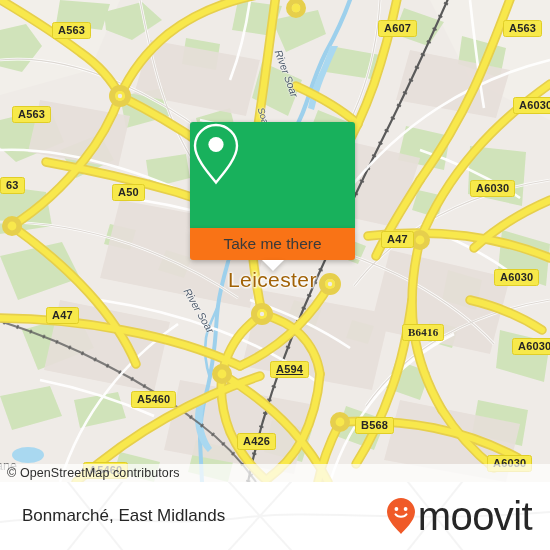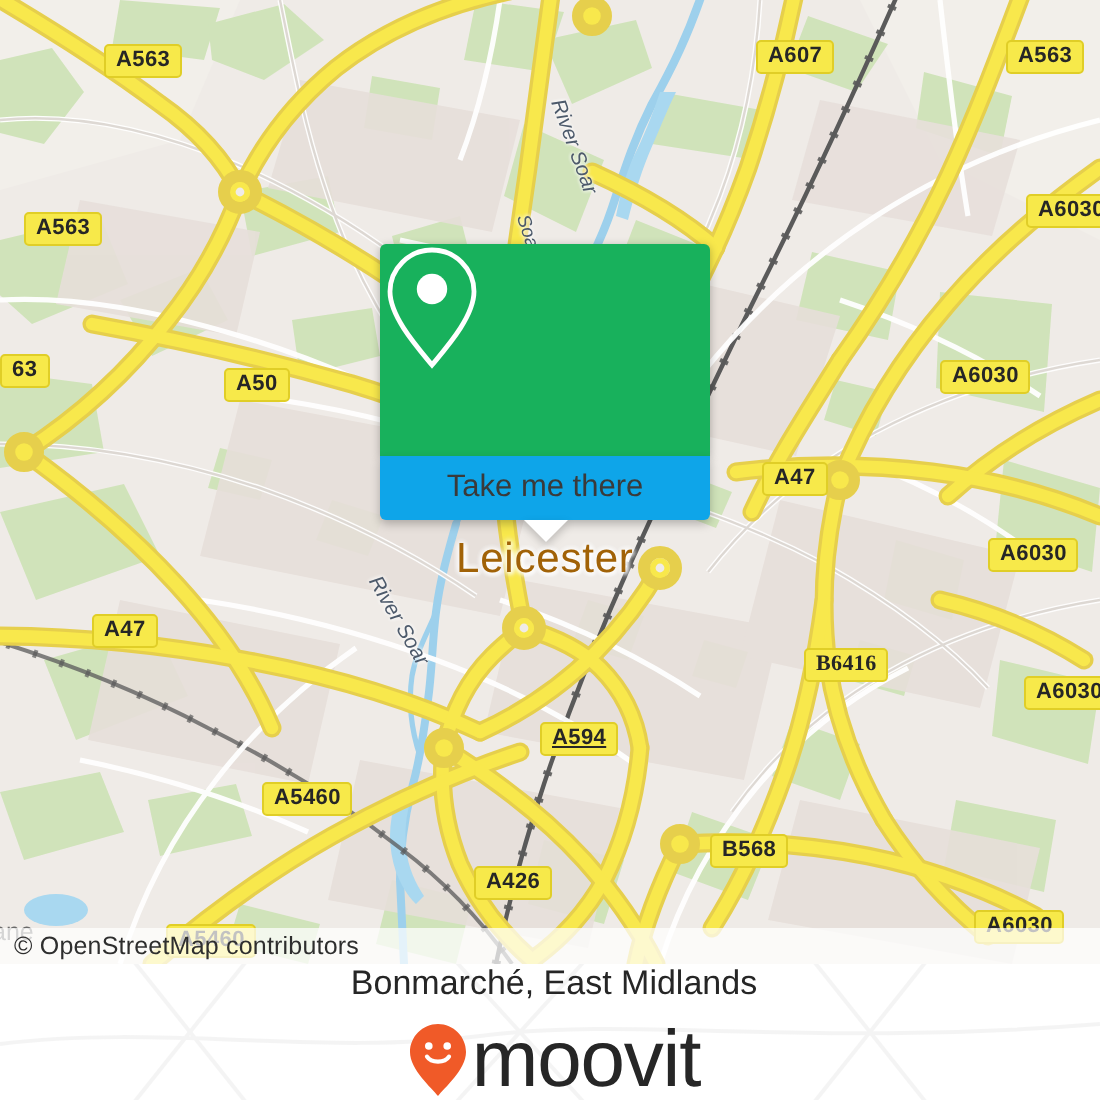--- a/index.html
+++ b/index.html
@@ -26,21 +26,21 @@
   }
 
   
   .callout{position:absolute;left:190px;top:122px;width:165px;}
   .callout-green{
     height:106px;background:#18B15C;border-radius:3px 3px 0 0;
     display:flex;align-items:center;justify-content:center;
     box-shadow:0 1px 4px rgba(0,0,0,.28);
   }
   .callout-label{
-    position:relative;height:32px;background:#0ea5e9;border-radius:0 0 3px 3px;
+    position:relative;height:32px;background:#f97316;border-radius:0 0 3px 3px;
     display:flex;align-items:center;justify-content:center;
     box-shadow:0 2px 5px rgba(0,0,0,.25);
   }
   .callout-label span{
     font-size:15.5px;color:#3a3a3a;font-family:"Liberation Sans", sans-serif;
   }
   .tail{
     position:absolute;left:50%;margin-left:-11px;bottom:-11px;
     width:0;height:0;border-left:11px solid transparent;border-right:11px solid transparent;
     border-top:11px solid #ffffff;
@@ -75,21 +75,21 @@
   
   .maptext{
     position:absolute;font-size:12.5px;color:#6a6a6a;white-space:nowrap;
     font-family:"Liberation Sans", sans-serif;
   }
 
   
   .footer{
     position:absolute;left:0;top:482px;width:550px;height:68px;
     background:#fff;display:flex;align-items:center;justify-content:space-between;
-    padding:0 18px 0 22px;box-sizing:border-box;overflow:hidden;flex-direction:column;
+    padding:0 18px 0 22px;box-sizing:border-box;overflow:hidden;
   }
   .footer-ghost{
     position:absolute;left:0;top:0;width:550px;height:68px;opacity:.10;pointer-events:none;
   }
   .footer-title{
     font-size:17px;color:#262626;position:relative;z-index:2;
     font-family:"Liberation Sans", sans-serif;
   }
   .brand{display:flex;align-items:center;gap:2px;position:relative;z-index:2;}
   .brand-word{

